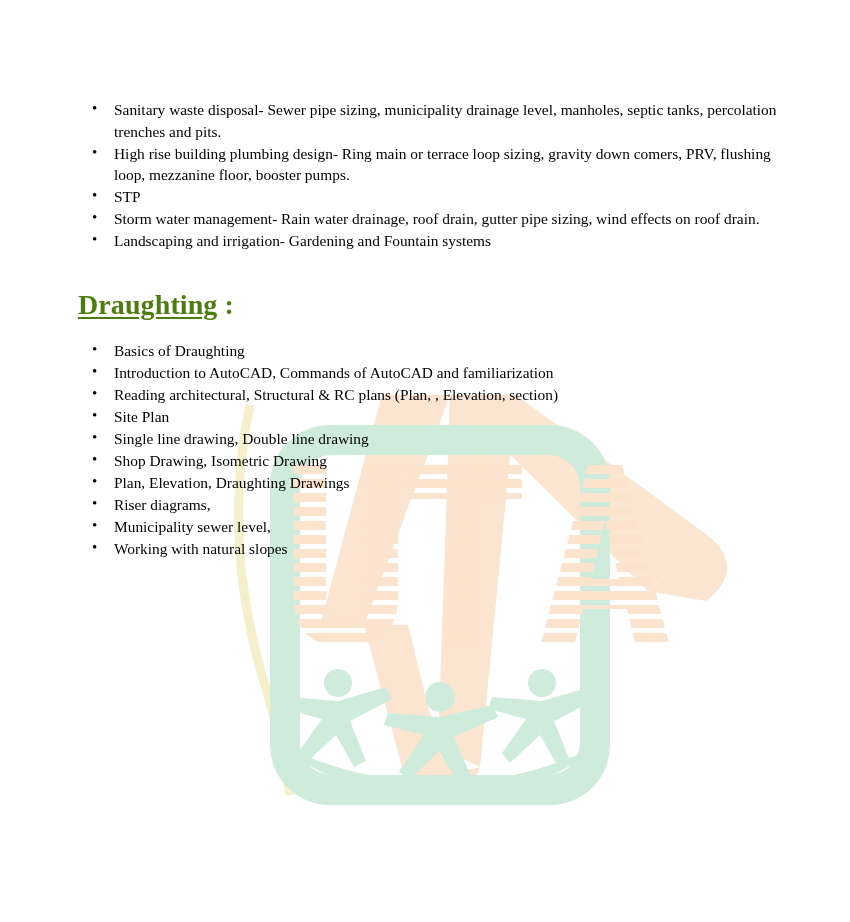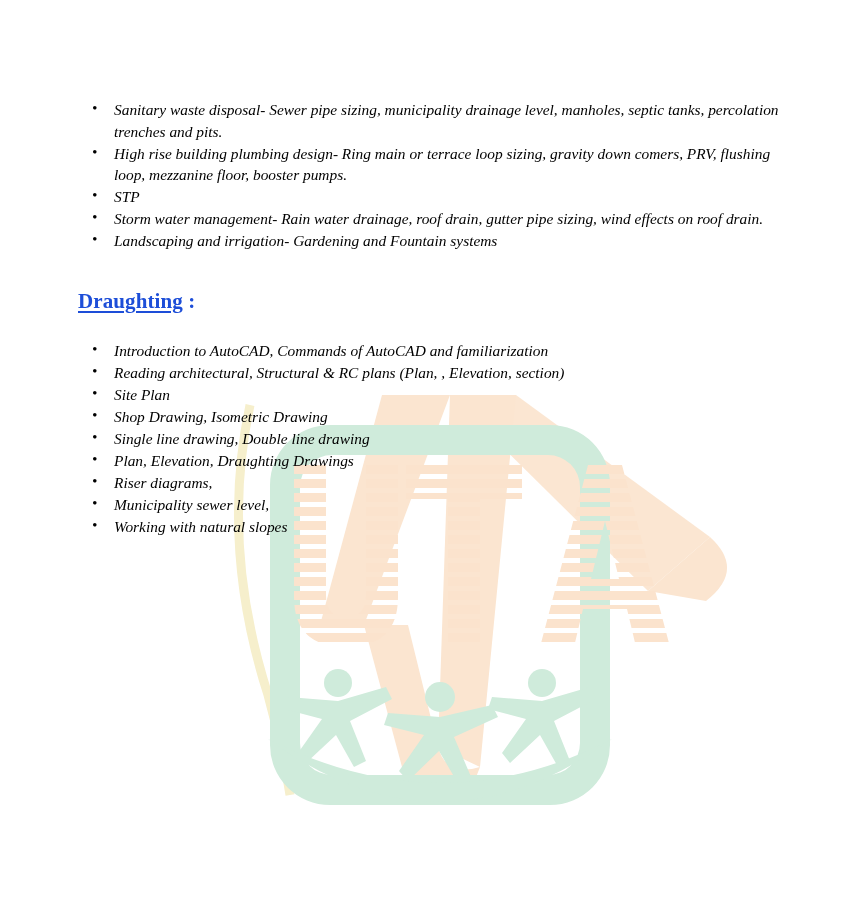--- a/index.html
+++ b/index.html
@@ -39,21 +39,20 @@
   .content {
     position: relative;
     z-index: 2;
     padding: 0;
   }
 
   ul.doc-list {
     list-style: none;
     margin: 0;
     padding: 0;
-    font-style: italic;
   }
   ul.doc-list > li {
     position: relative;
     padding-left: 32px;
     font-size: 15.4px;
     line-height: 21.5px;
     margin: 0 0 0.5px 0;
     color: #000;
   }
   ul.doc-list > li::before {
@@ -75,23 +74,23 @@
   .list-block-1 > li {
     margin-bottom: 0px;
   }
 
   .heading-wrap {
     position: absolute;
     left: 78px;
     top: 289px;
   }
   .heading {
-    font-size: 21px;
+    font-size: 28px;
     font-weight: bold;
-    color: #1d4ed8;
+    color: #4d7c0f;
     letter-spacing: 0.1px;
     white-space: nowrap;
   }
   .heading .word {
     text-decoration: underline;
     text-decoration-thickness: 2px;
     text-underline-offset: 3px;
   }
   .heading .colon {
     text-decoration: none;
@@ -201,25 +200,26 @@
       <li>STP</li>
       <li>Storm water management- Rain water drainage, roof drain, gutter pipe sizing, wind effects on roof drain.</li>
       <li>Landscaping and irrigation- Gardening and Fountain systems</li>
     </ul>
 
     <div class="heading-wrap">
       <span class="heading"><span class="word">Draughting</span><span class="colon"> :</span></span>
     </div>
 
     <ul class="doc-list list-block-2">
+      <li>Basics of Draughting</li>
       <li>Introduction to AutoCAD, Commands of AutoCAD and familiarization</li>
       <li>Reading architectural, Structural &amp; RC plans (Plan, , Elevation, section)</li>
       <li>Site Plan</li>
+      <li>Single line drawing, Double line drawing</li>
       <li>Shop Drawing, Isometric Drawing</li>
-      <li>Single line drawing, Double line drawing</li>
       <li>Plan, Elevation, Draughting Drawings</li>
       <li>Riser diagrams,</li>
       <li>Municipality sewer level,</li>
       <li>Working with natural slopes</li>
     </ul>
 
   </div>
 </div>
 
 </body></html>

